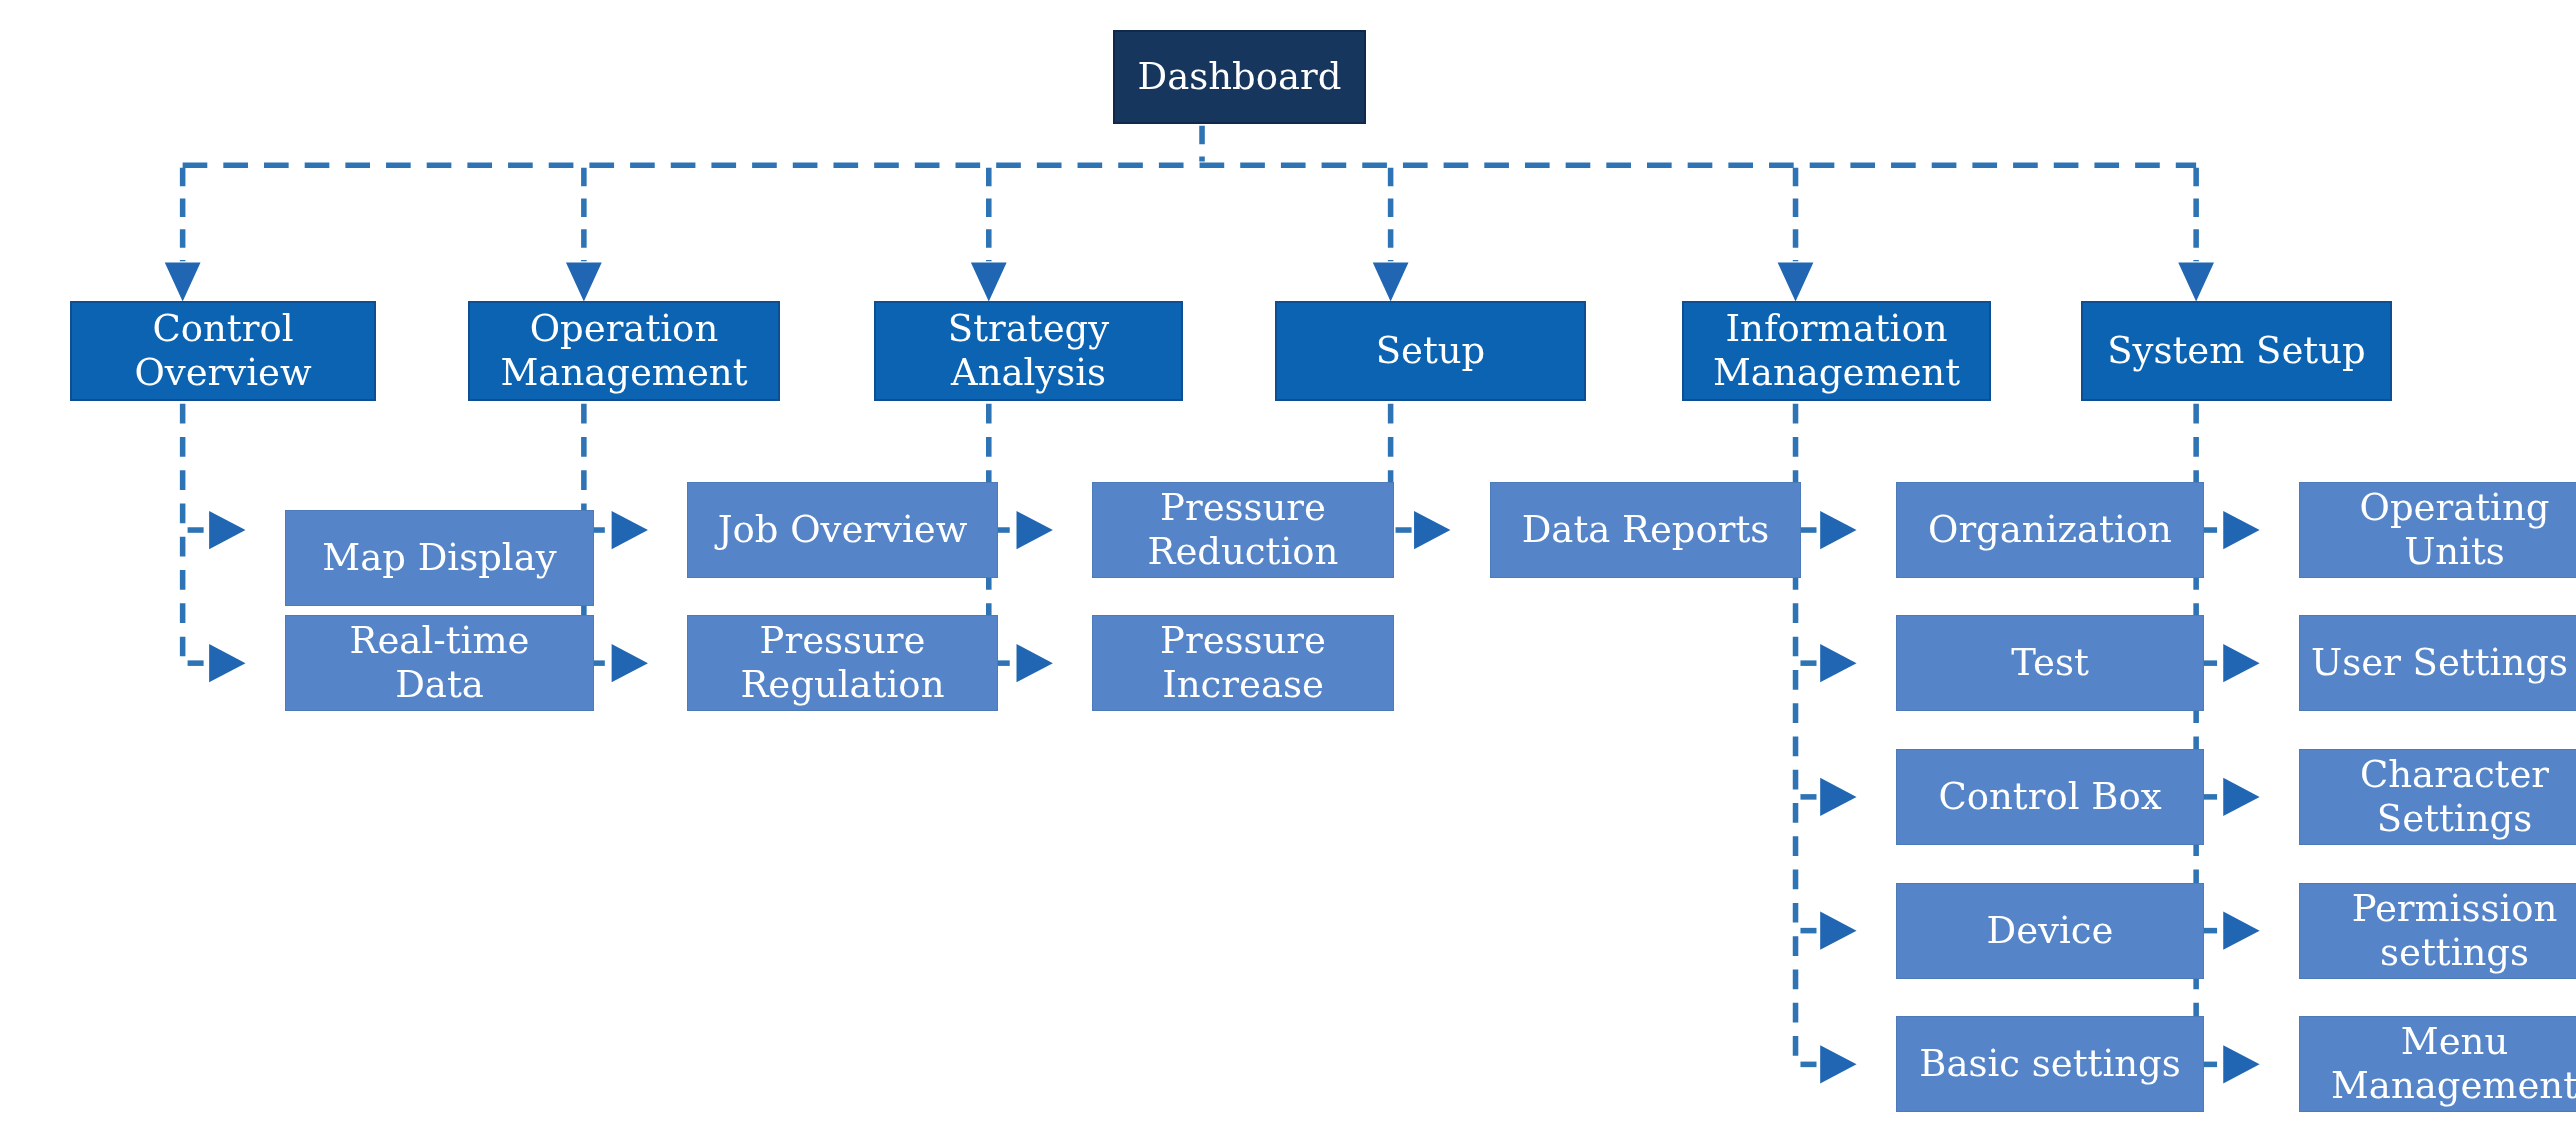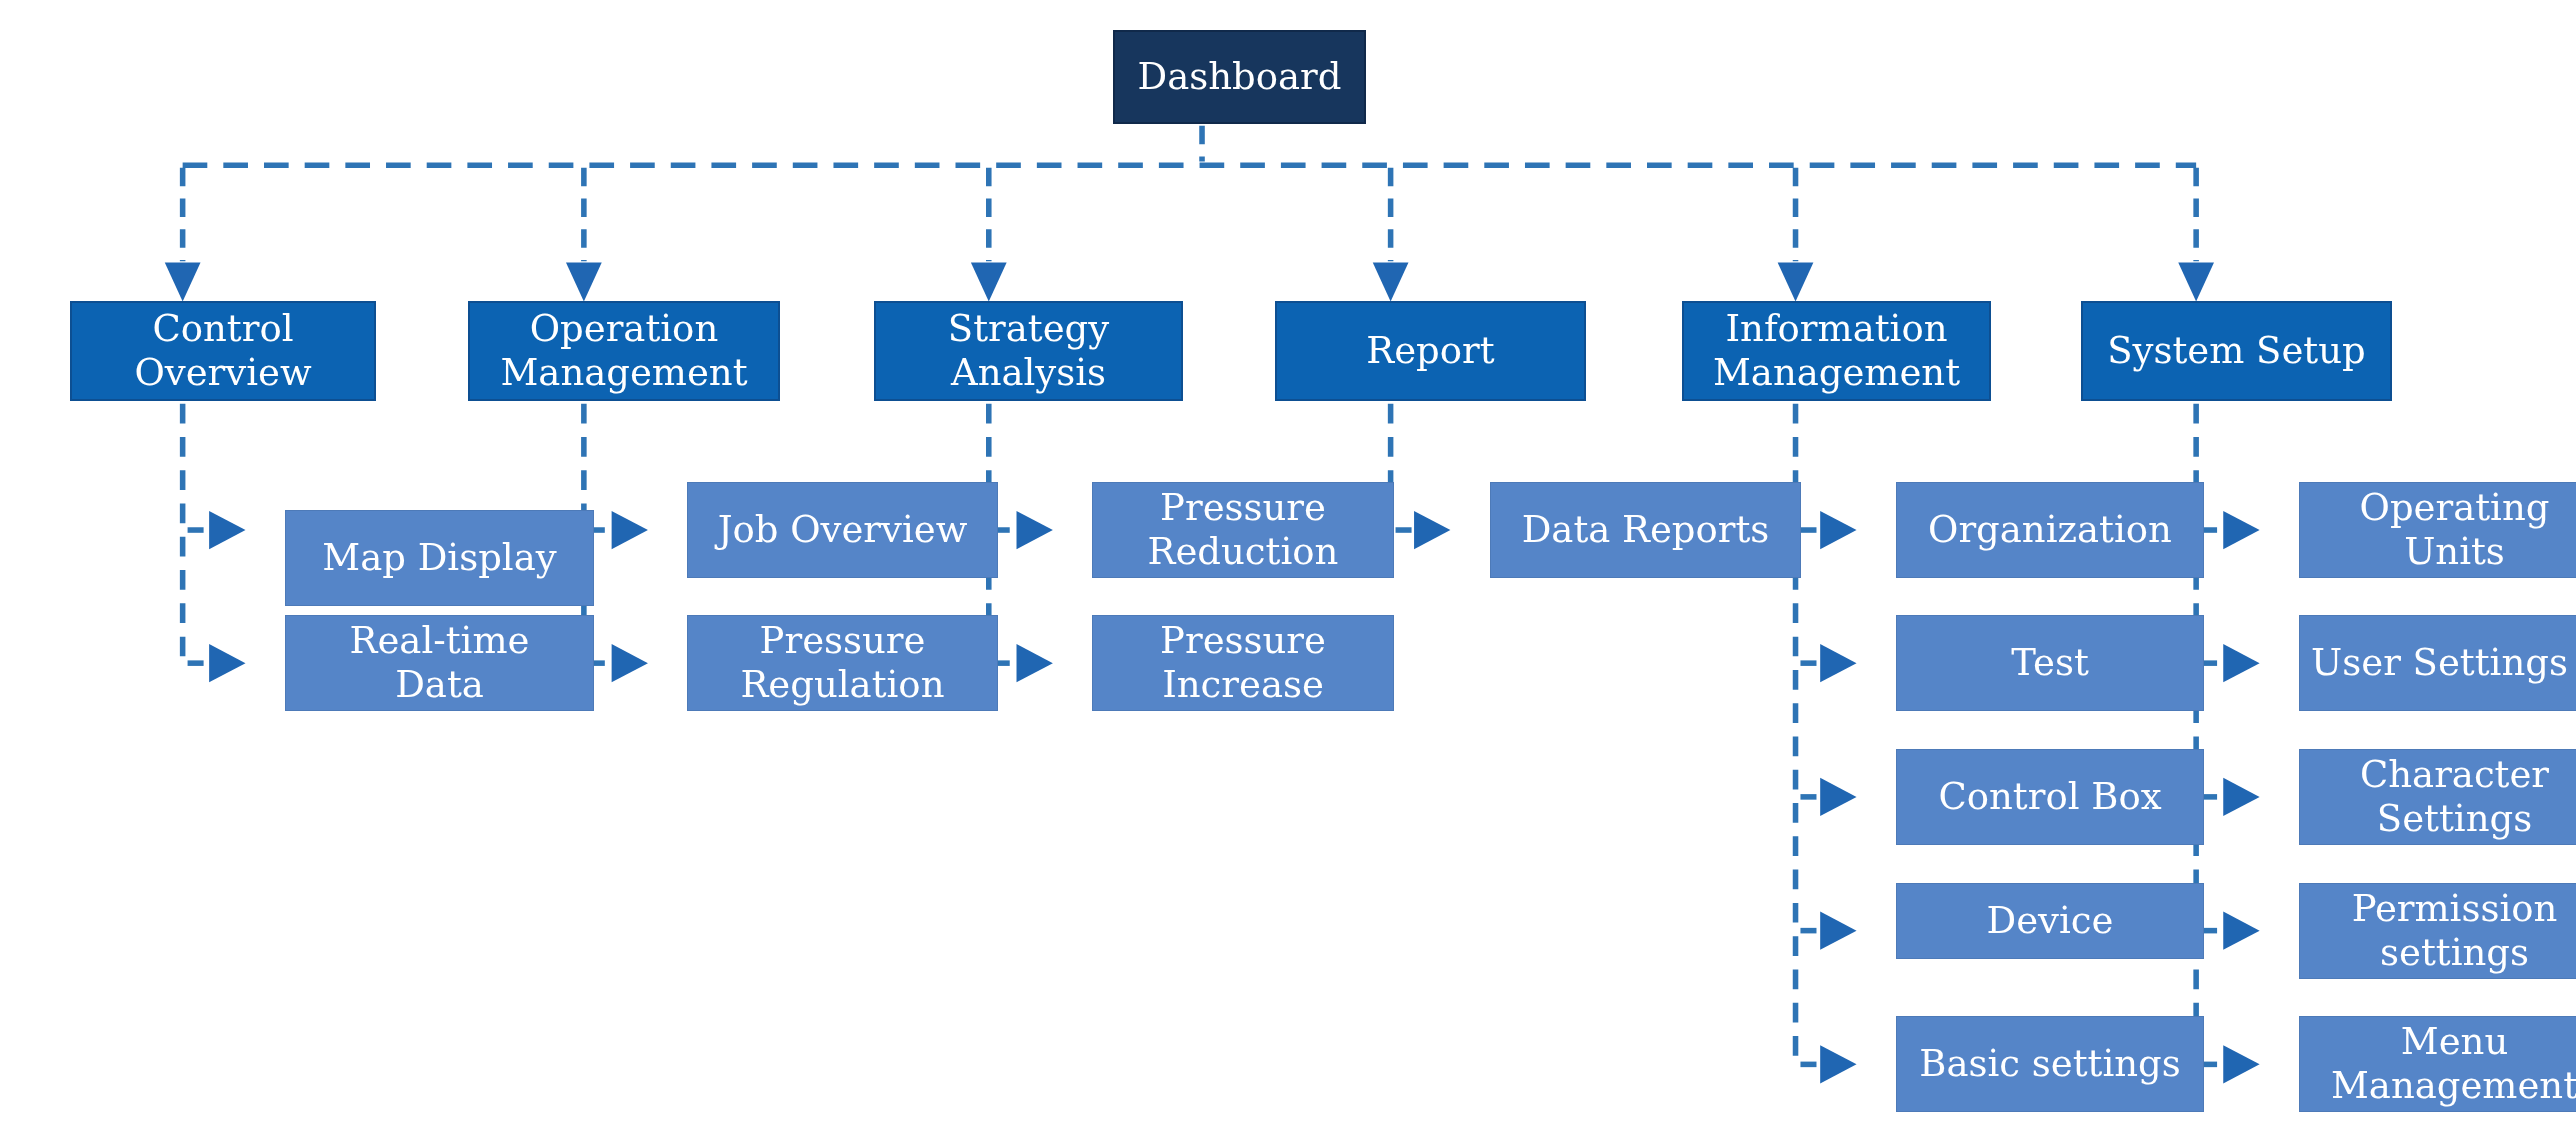--- a/index.html
+++ b/index.html
@@ -113,21 +113,21 @@
   </div>
   <div class="node l1" style="left:428px;top:301px;width:312px;height:100px">
     <span class="label">Operation
 Management</span>
   </div>
   <div class="node l1" style="left:834px;top:301px;width:309px;height:100px">
     <span class="label">Strategy
 Analysis</span>
   </div>
   <div class="node l1" style="left:1235px;top:301px;width:311px;height:100px">
-    <span class="label">Report</span>
+    <span class="label">Setup</span>
   </div>
   <div class="node l1" style="left:1642px;top:301px;width:309px;height:100px">
     <span class="label">Information
 Management</span>
   </div>
   <div class="node l1" style="left:2041px;top:301px;width:311px;height:100px">
     <span class="label">System Setup</span>
   </div>
 
   <div class="node l2" style="left:245px;top:510px;width:309px;height:96px">
@@ -161,21 +161,21 @@
 
   <div class="node l2" style="left:1856px;top:482px;width:308px;height:96px">
     <span class="label">Organization</span>
   </div>
   <div class="node l2" style="left:1856px;top:615px;width:308px;height:96px">
     <span class="label">Test</span>
   </div>
   <div class="node l2" style="left:1856px;top:749px;width:308px;height:96px">
     <span class="label">Control Box</span>
   </div>
-  <div class="node l2" style="left:1856px;top:883px;width:308px;height:76px">
+  <div class="node l2" style="left:1856px;top:883px;width:308px;height:96px">
     <span class="label">Device</span>
   </div>
   <div class="node l2" style="left:1856px;top:1016px;width:308px;height:96px">
     <span class="label">Basic settings</span>
   </div>
 
   <div class="node l2" style="left:2259px;top:482px;width:311px;height:96px">
     <span class="label">Operating
 Units</span>
   </div>

